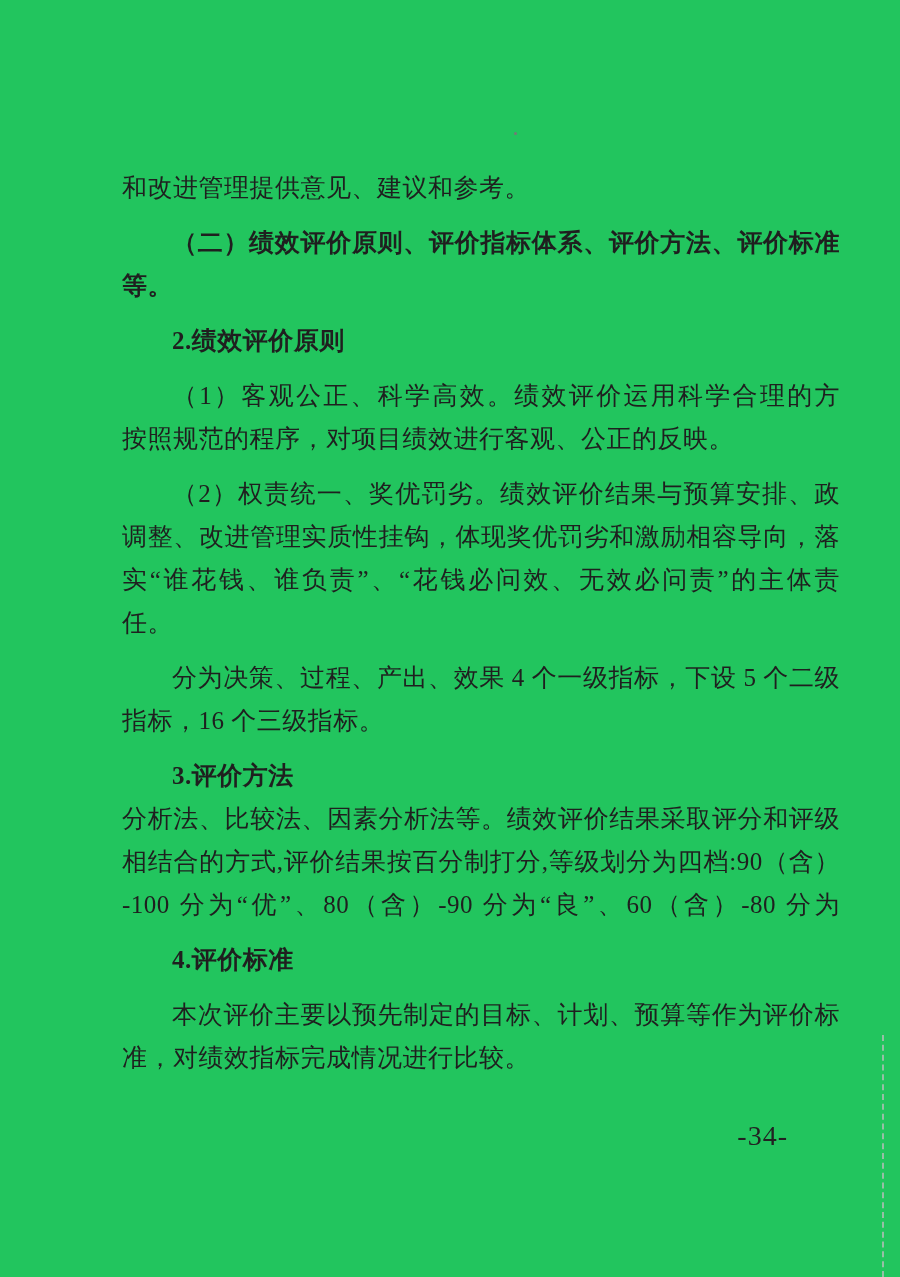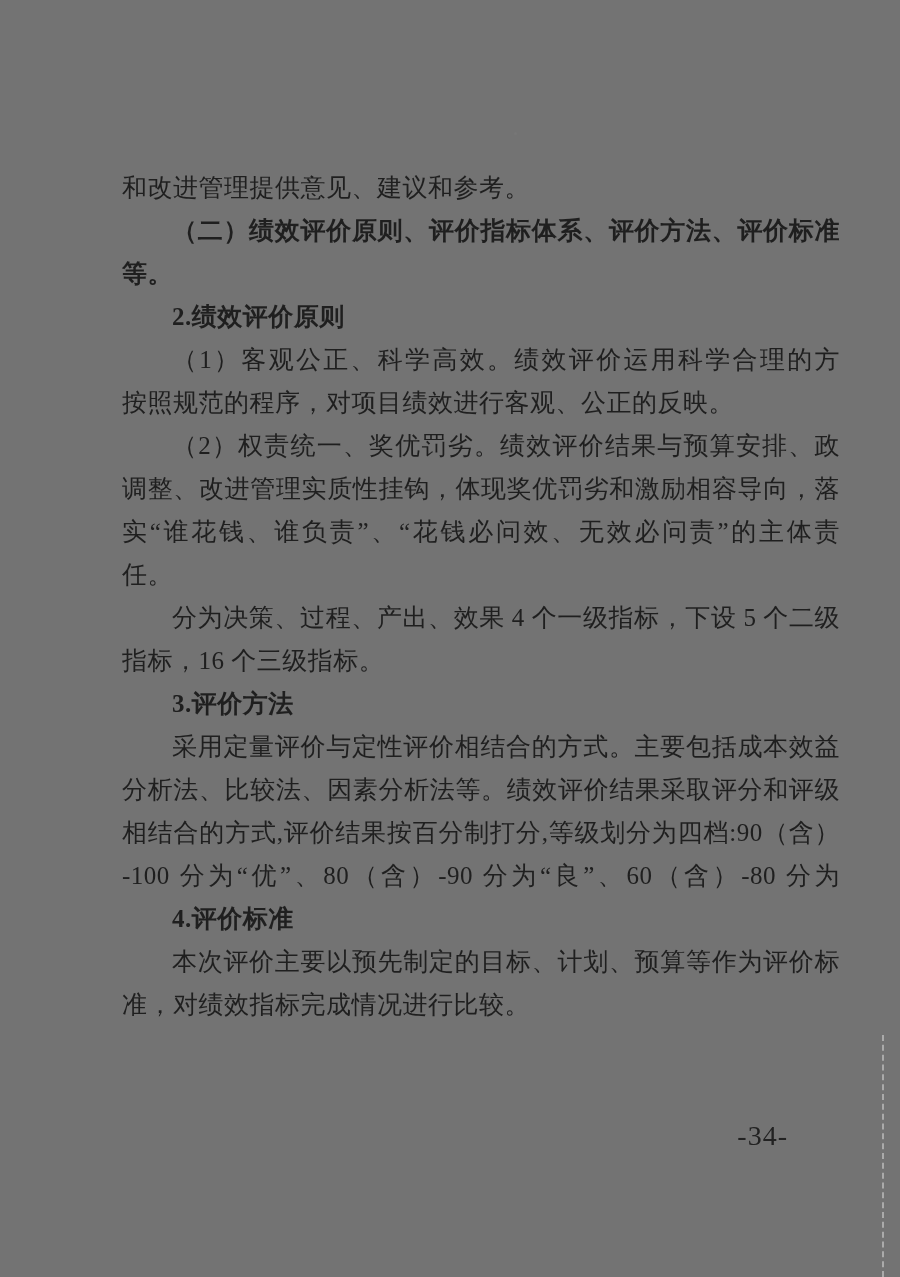--- a/index.html
+++ b/index.html
@@ -4,39 +4,39 @@
 <style>
   html, body {
     margin: 0;
     padding: 0;
     background: #ffffff;
   }
   .page {
     position: relative;
     width: 900px;
     height: 1277px;
-    background: #737373;
+    background: #22c55e;
     overflow: hidden;
     font-family: "Liberation Serif", "DejaVu Serif", serif;
     color: #1f1f1f;
   }
   .textblock {
     position: absolute;
     left: 122px;
     top: 166px;
     width: 718px;
   }
   .line {
     height: 43px;
     line-height: 43px;
     font-size: 25px;
     overflow: hidden;
     letter-spacing: 0.5px;
   }
-  .indent { text-indent: 50px; }
+  .indent { text-indent: 50px; margin-top: 12px; }
   .bold { font-weight: 700; }
   .just {
     text-align: justify;
     text-align-last: justify;
   }
   .page-number {
     position: absolute;
     top: 1118px;
     right: 112px;
     font-size: 28px;
@@ -77,21 +77,20 @@
     <div class="line indent bold">2.绩效评价原则</div>
     <div class="line indent just">（1）客观公正、科学高效。绩效评价运用科学合理的方法，</div>
     <div class="line">按照规范的程序，对项目绩效进行客观、公正的反映。</div>
     <div class="line indent just">（2）权责统一、奖优罚劣。绩效评价结果与预算安排、政策</div>
     <div class="line just">调整、改进管理实质性挂钩，体现奖优罚劣和激励相容导向，落</div>
     <div class="line just">实“谁花钱、谁负责”、“花钱必问效、无效必问责”的主体责</div>
     <div class="line">任。</div>
     <div class="line indent just">分为决策、过程、产出、效果 4 个一级指标，下设 5 个二级</div>
     <div class="line">指标，16 个三级指标。</div>
     <div class="line indent bold">3.评价方法</div>
-    <div class="line indent just">采用定量评价与定性评价相结合的方式。主要包括成本效益</div>
     <div class="line just">分析法、比较法、因素分析法等。绩效评价结果采取评分和评级</div>
     <div class="line just">相结合的方式,评价结果按百分制打分,等级划分为四档:90（含）</div>
     <div class="line just">-100 分为“优”、80（含）-90 分为“良”、60（含）-80 分为</div>
     <div class="line indent bold">4.评价标准</div>
     <div class="line indent just">本次评价主要以预先制定的目标、计划、预算等作为评价标</div>
     <div class="line">准，对绩效指标完成情况进行比较。</div>
   </div>
 
   <div class="page-number">-34-</div>
 

